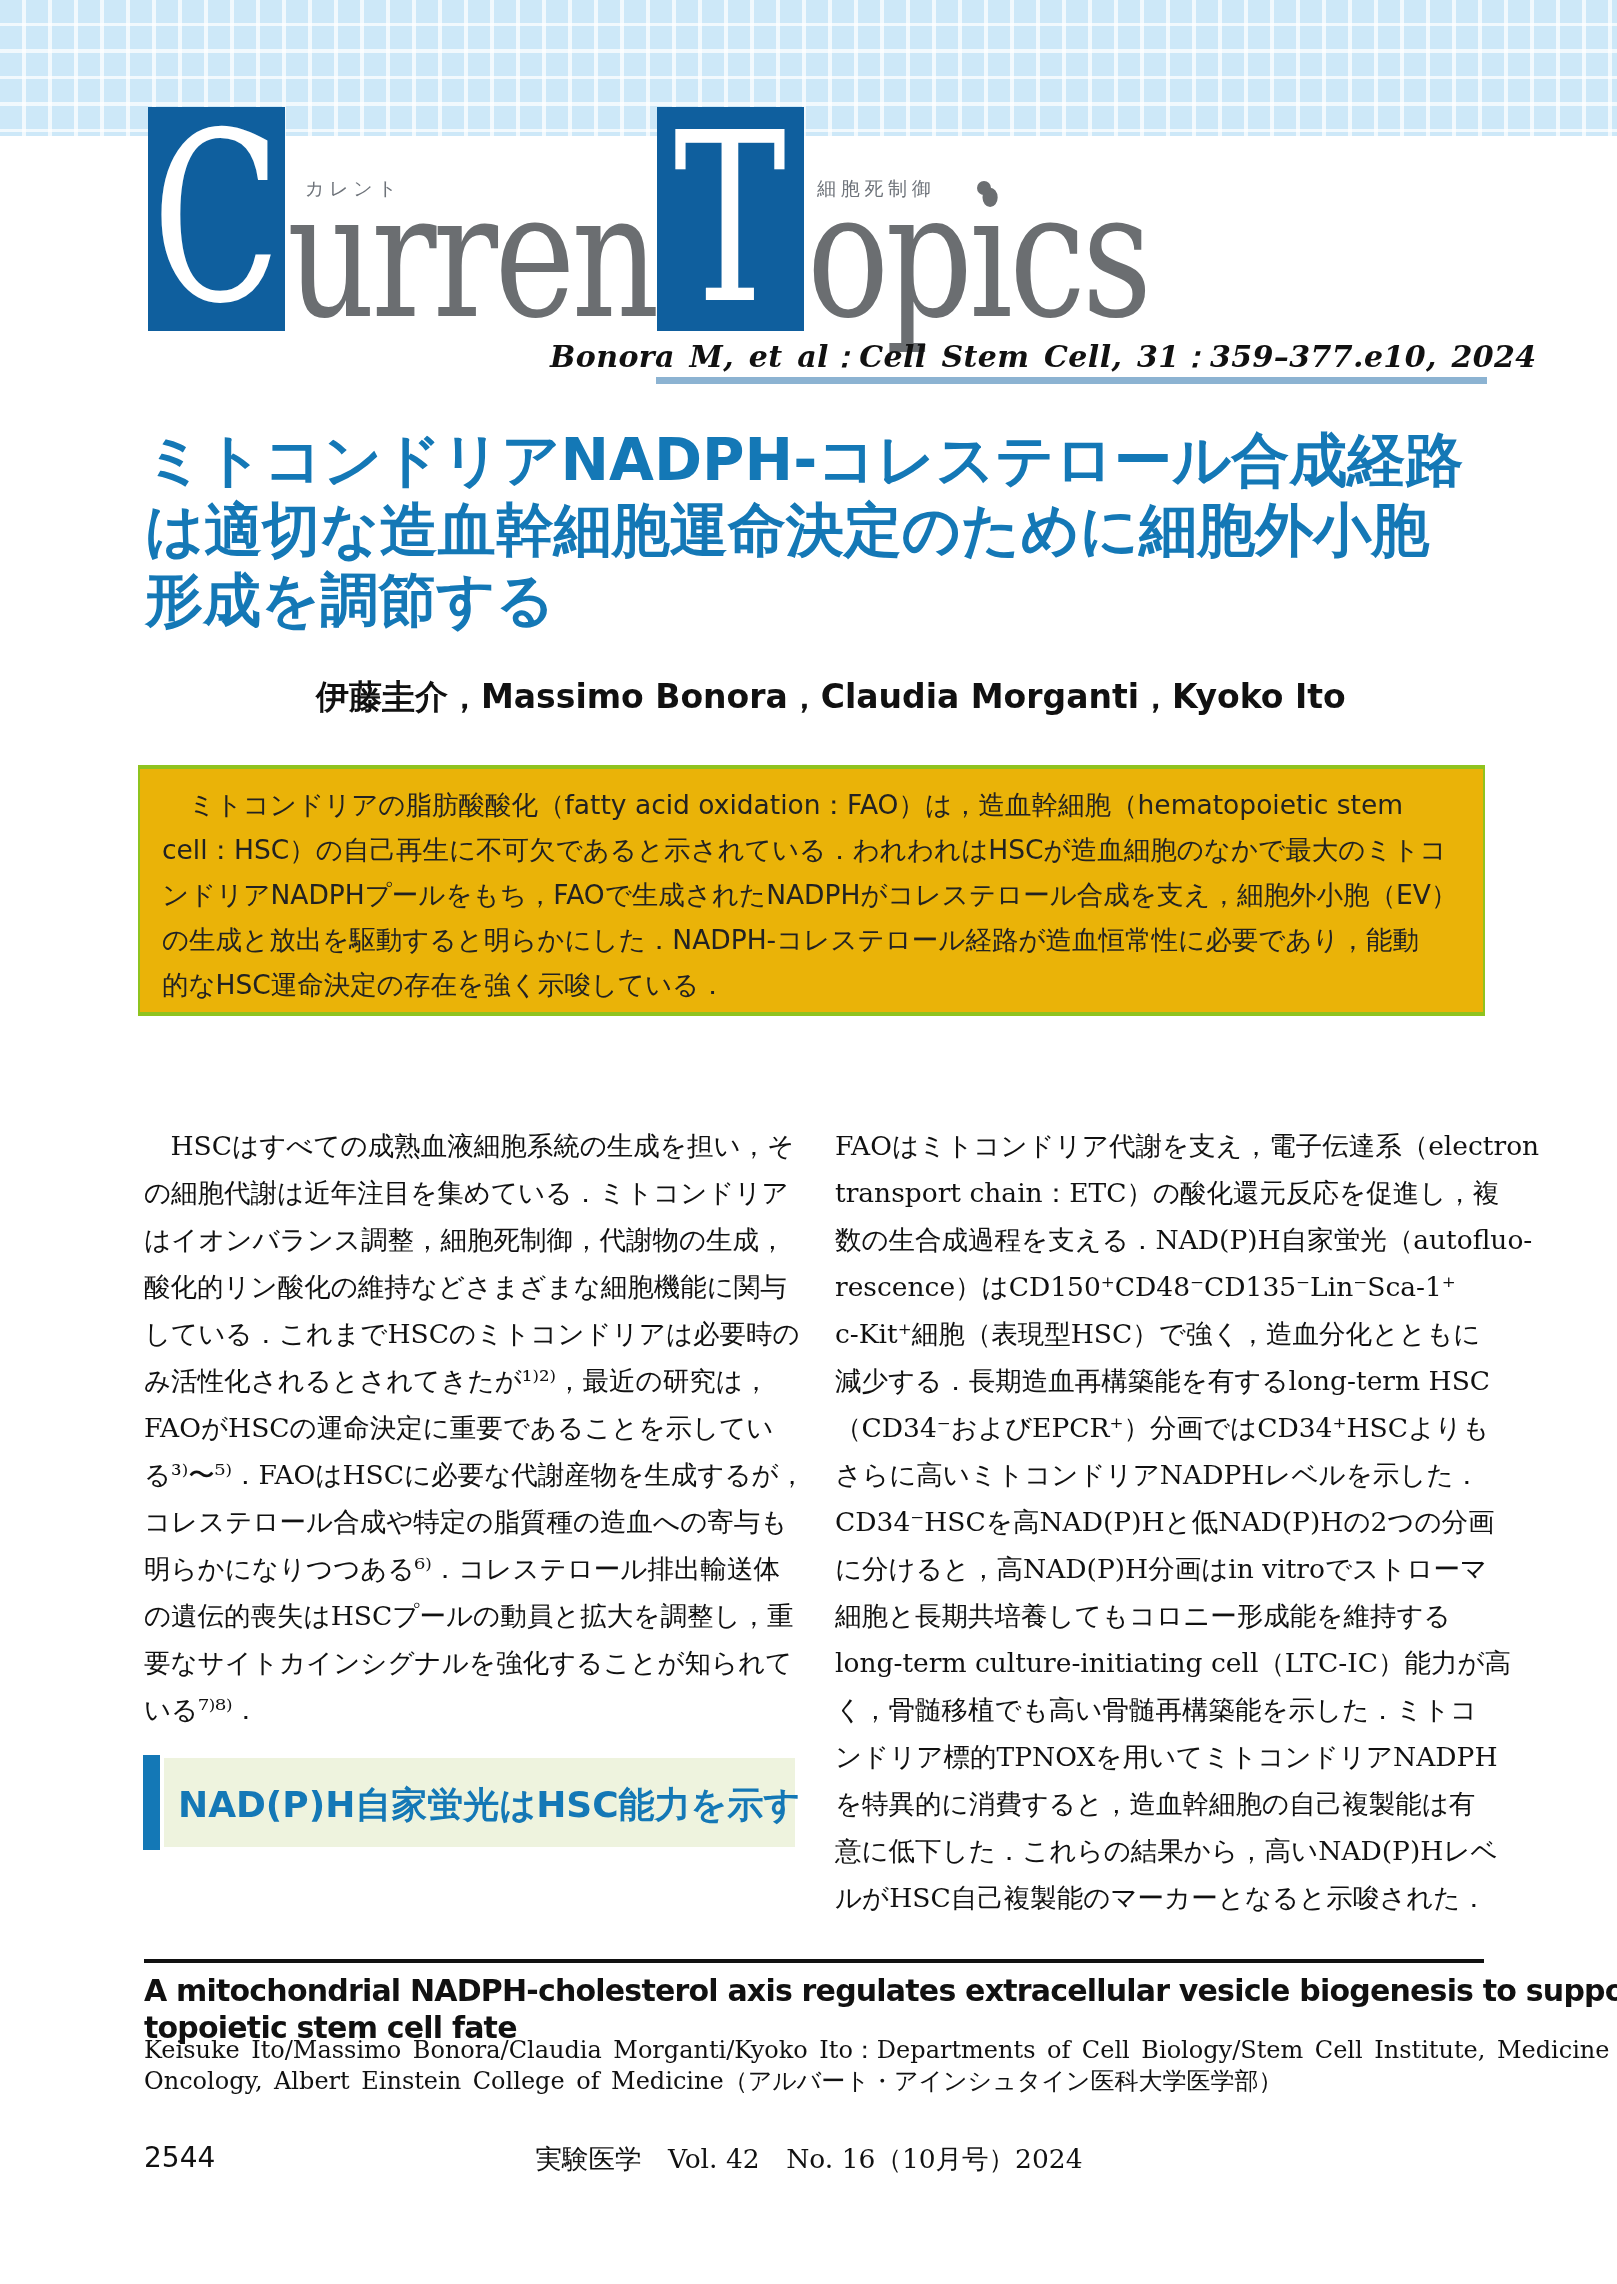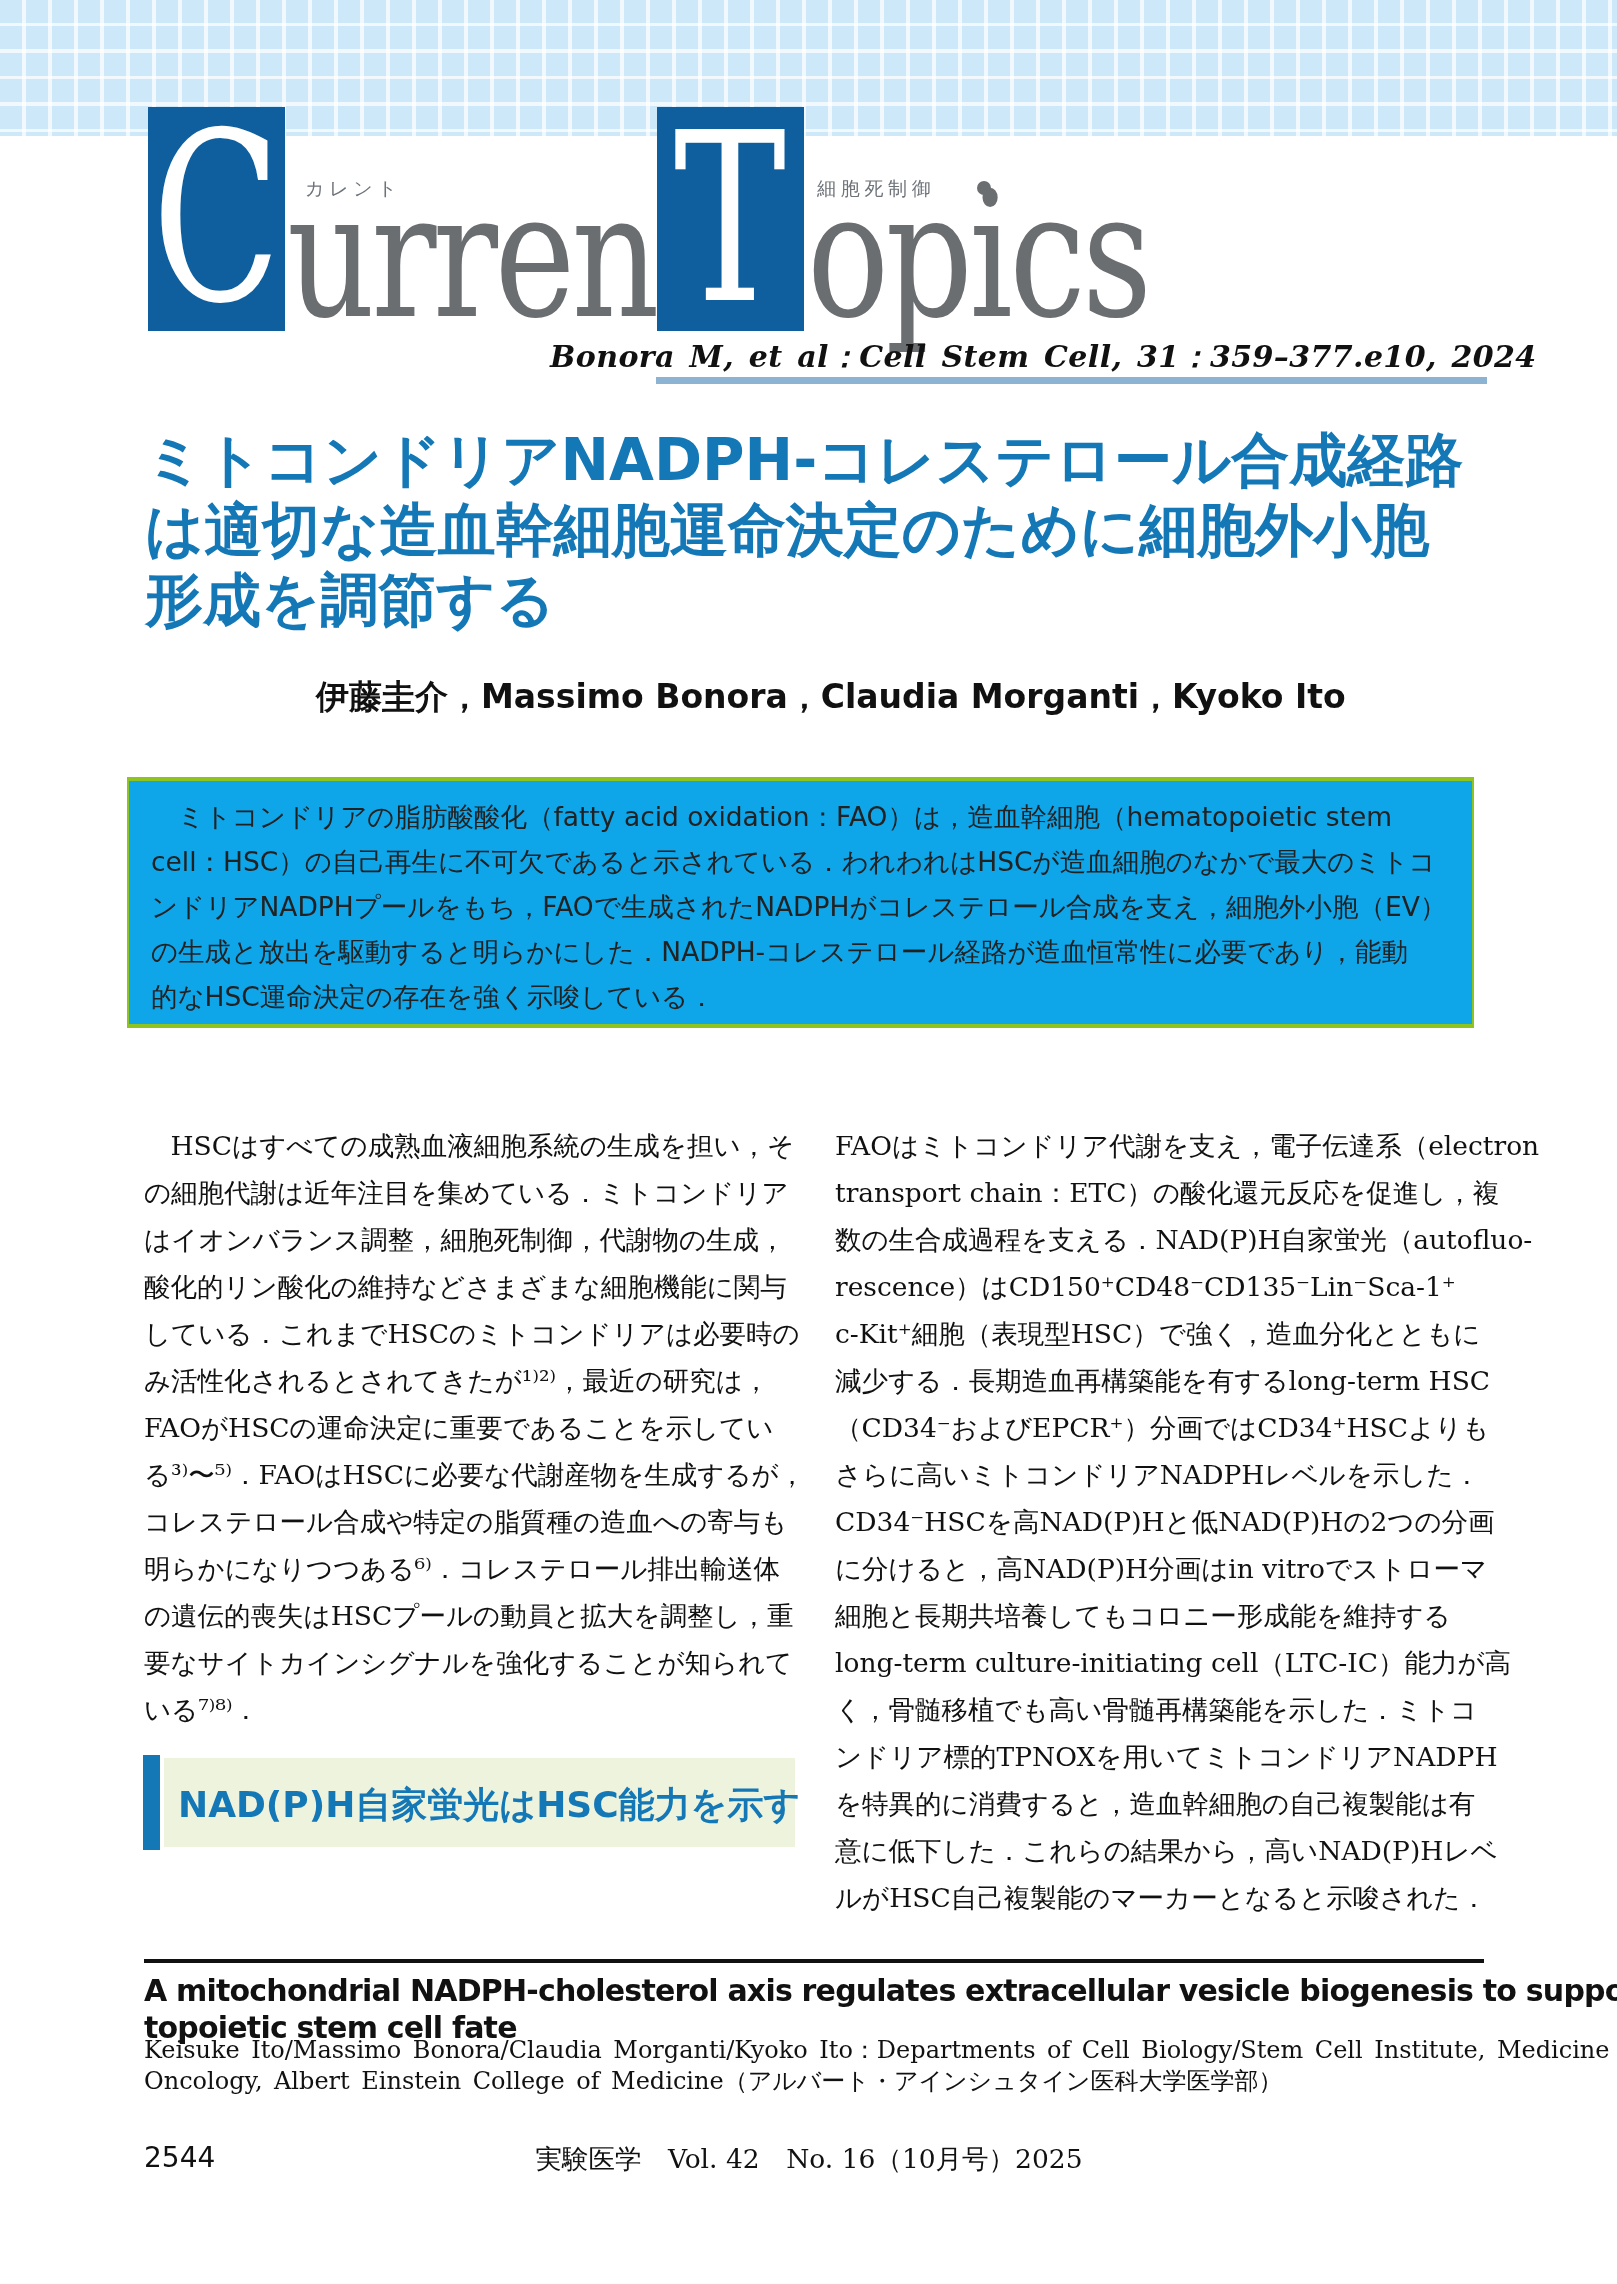--- a/index.html
+++ b/index.html
@@ -42,23 +42,23 @@
   .title{position:absolute;left:145px;top:425px;width:1372px;
          font-family:"DejaVu Sans",sans-serif;font-weight:bold;font-size:58px;line-height:70px;
          color:#1478b6;white-space:pre;}
 
   
   .authors{position:absolute;right:133px;top:675px;width:1169px;text-align:left;
            font-family:"DejaVu Sans",sans-serif;font-weight:bold;font-size:33px;color:#111;
            white-space:pre;}
 
   
-  .abstract{position:absolute;left:127px;top:765px;width:1347px;height:251px;
-            box-sizing:border-box;background:#0ea5e9;
-            border:2.3px solid #8fc31f;border-top-width:4.7px;border-bottom-width:4.7px;margin-top:12px;}
+  .abstract{position:absolute;left:138px;top:765px;width:1347px;height:251px;
+            box-sizing:border-box;background:#eab308;
+            border:2.3px solid #8fc31f;border-top-width:4.7px;border-bottom-width:4.7px;}
   .abstract-text{position:absolute;left:22px;top:12.5px;width:1300px;
                  font-family:"DejaVu Sans",sans-serif;font-size:26.5px;line-height:45px;
                  color:#222;white-space:pre;}
 
   
   .col{position:absolute;font-family:"DejaVu Serif",serif;font-size:26.5px;line-height:47px;
        color:#111;white-space:pre;}
   .col.left{left:144px;top:1122px;width:651px;}
   .col.right{left:835px;top:1122px;width:651px;}
   .col.left-after{left:144px;top:1870px;width:651px;}
@@ -156,16 +156,16 @@
   <div class="sec-heading">NAD(P)H自家蛍光はHSC能力を示す</div>
 
 
   <div class="footer-rule"></div>
   <div class="footer-en">A mitochondrial NADPH-cholesterol axis regulates extracellular vesicle biogenesis to support hema-
 topoietic stem cell fate</div>
   <div class="footer-aff">Keisuke Ito/Massimo Bonora/Claudia Morganti/Kyoko Ito：Departments of Cell Biology/Stem Cell Institute, Medicine and
 Oncology, Albert Einstein College of Medicine（アルバート・アインシュタイン医科大学医学部）</div>
 
   <div class="page-num">2544</div>
-  <div class="journal-line">実験医学　Vol. 42　No. 16（10月号）2025</div>
+  <div class="journal-line">実験医学　Vol. 42　No. 16（10月号）2024</div>
 
 </div>
 
 
 </body></html>

